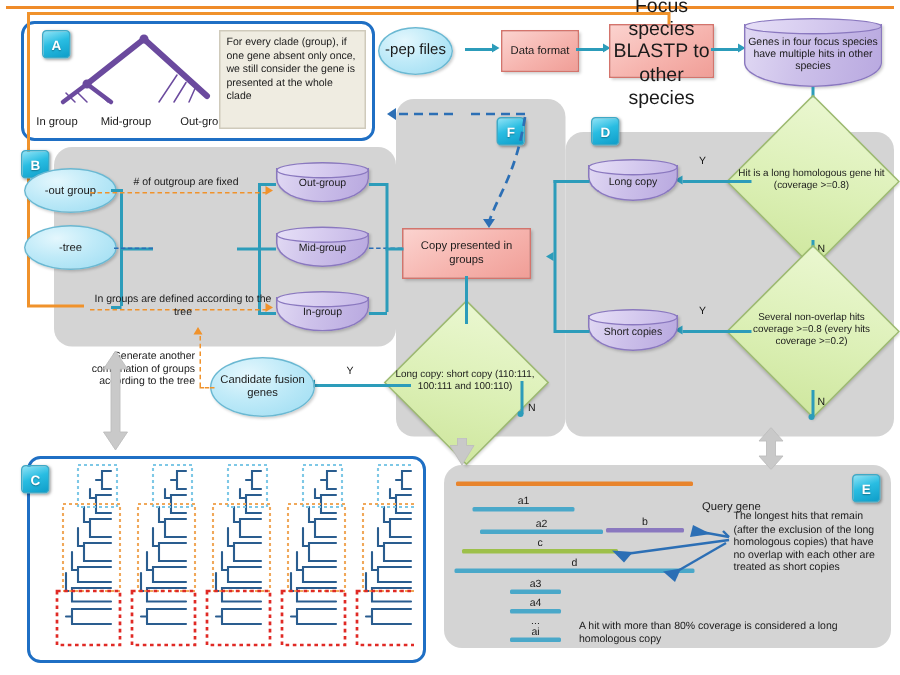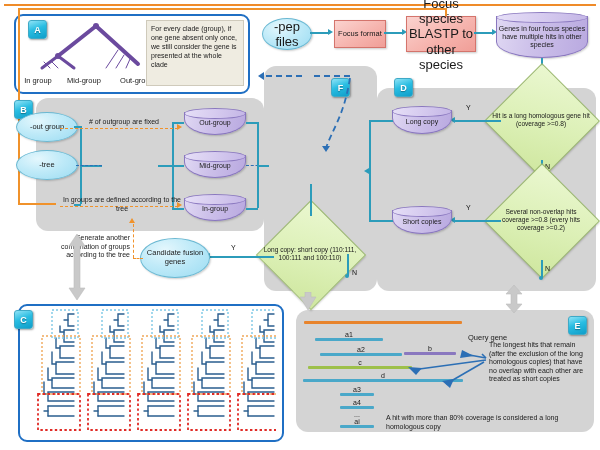--- a/index.html
+++ b/index.html
@@ -140,28 +140,28 @@
   <div class="note" style="left:146px;top:20px;width:88px;height:58px;font-size:7px;">For every clade (group), if one gene absent only once, we still consider the gene is presented at the whole clade</div>
 
   <div class="badge" style="left:28px;top:20px;">A</div>
 
   <div class="ol olv" style="left:18px;top:8px;height:196px;"></div>
   <div class="ol olh" style="left:18px;top:203px;width:38px;"></div>
   <div class="ol olh" style="left:18px;top:8px;width:428px;"></div>
   <div class="ol olv" style="left:445px;top:8px;height:18px;"></div>
   <div class="tri do" style="left:442px;top:25px;"></div>
 
-  <div class="ell" style="left:262px;top:18px;width:48px;height:30px;font-size:13px;">
+  <div class="ell" style="left:252px;top:18px;width:48px;height:30px;font-size:10px;">
     <span>-pep files</span>
   </div>
   <div class="ln lnh" style="left:310px;top:32px;width:20px;"></div>
   <div class="tri r" style="left:328px;top:29px;"></div>
 
   <div class="proc" style="left:334px;top:20px;width:50px;height:26px;font-size:7.5px;">
-    <span>Focus format</span>
+    <span>Data format</span>
   </div>
   <div class="ln lnh" style="left:384px;top:32px;width:20px;"></div>
   <div class="tri r" style="left:402px;top:29px;"></div>
 
   <div class="proc" style="left:406px;top:16px;width:68px;height:34px;font-size:13px;">
     <span>Focus species BLASTP to other species</span>
   </div>
   <div class="ln lnh" style="left:474px;top:32px;width:20px;"></div>
   <div class="tri r" style="left:492px;top:29px;"></div>
 
@@ -218,20 +218,23 @@
   <div class="dot" style="left:539px;top:276px;"></div>
 
   <div class="ln lnh" style="left:369px;top:120px;width:24px;"></div>
   <div class="ln lnv" style="left:369px;top:120px;height:52px;"></div>
   <div class="ln lnh" style="left:369px;top:220px;width:24px;"></div>
   <div class="ln lnv" style="left:369px;top:172px;height:48px;"></div>
   <div class="tri l" style="left:364px;top:168px;"></div>
 
   <div class="badge" style="left:331px;top:78px;">F</div>
 
+  <div class="proc" style="left:268px;top:152px;width:84px;height:32px;font-size:7.5px;">
+    <span>Copy presented in groups</span>
+  </div>
 
   <svg style="position:absolute;left:248px;top:64px;width:112px;height:92px;overflow:visible;">
     <path d="M102 14 C 96 52, 84 66, 78 84" stroke="#2c6fb5" stroke-width="1.8" fill="none" stroke-dasharray="6 4"></path>
     <path d="M66 12 L102 12" stroke="#2c6fb5" stroke-width="1.8" fill="none" stroke-dasharray="6 4"></path>
     <path d="M18 12 L58 12" stroke="#2c6fb5" stroke-width="1.8" fill="none" stroke-dasharray="6 4"></path>
   </svg>
   <div class="tri lb" style="left:258px;top:72px;"></div>
   <div class="tri db2" style="left:322px;top:146px;"></div>
 
   <div class="badge" style="left:14px;top:100px;">B</div>

